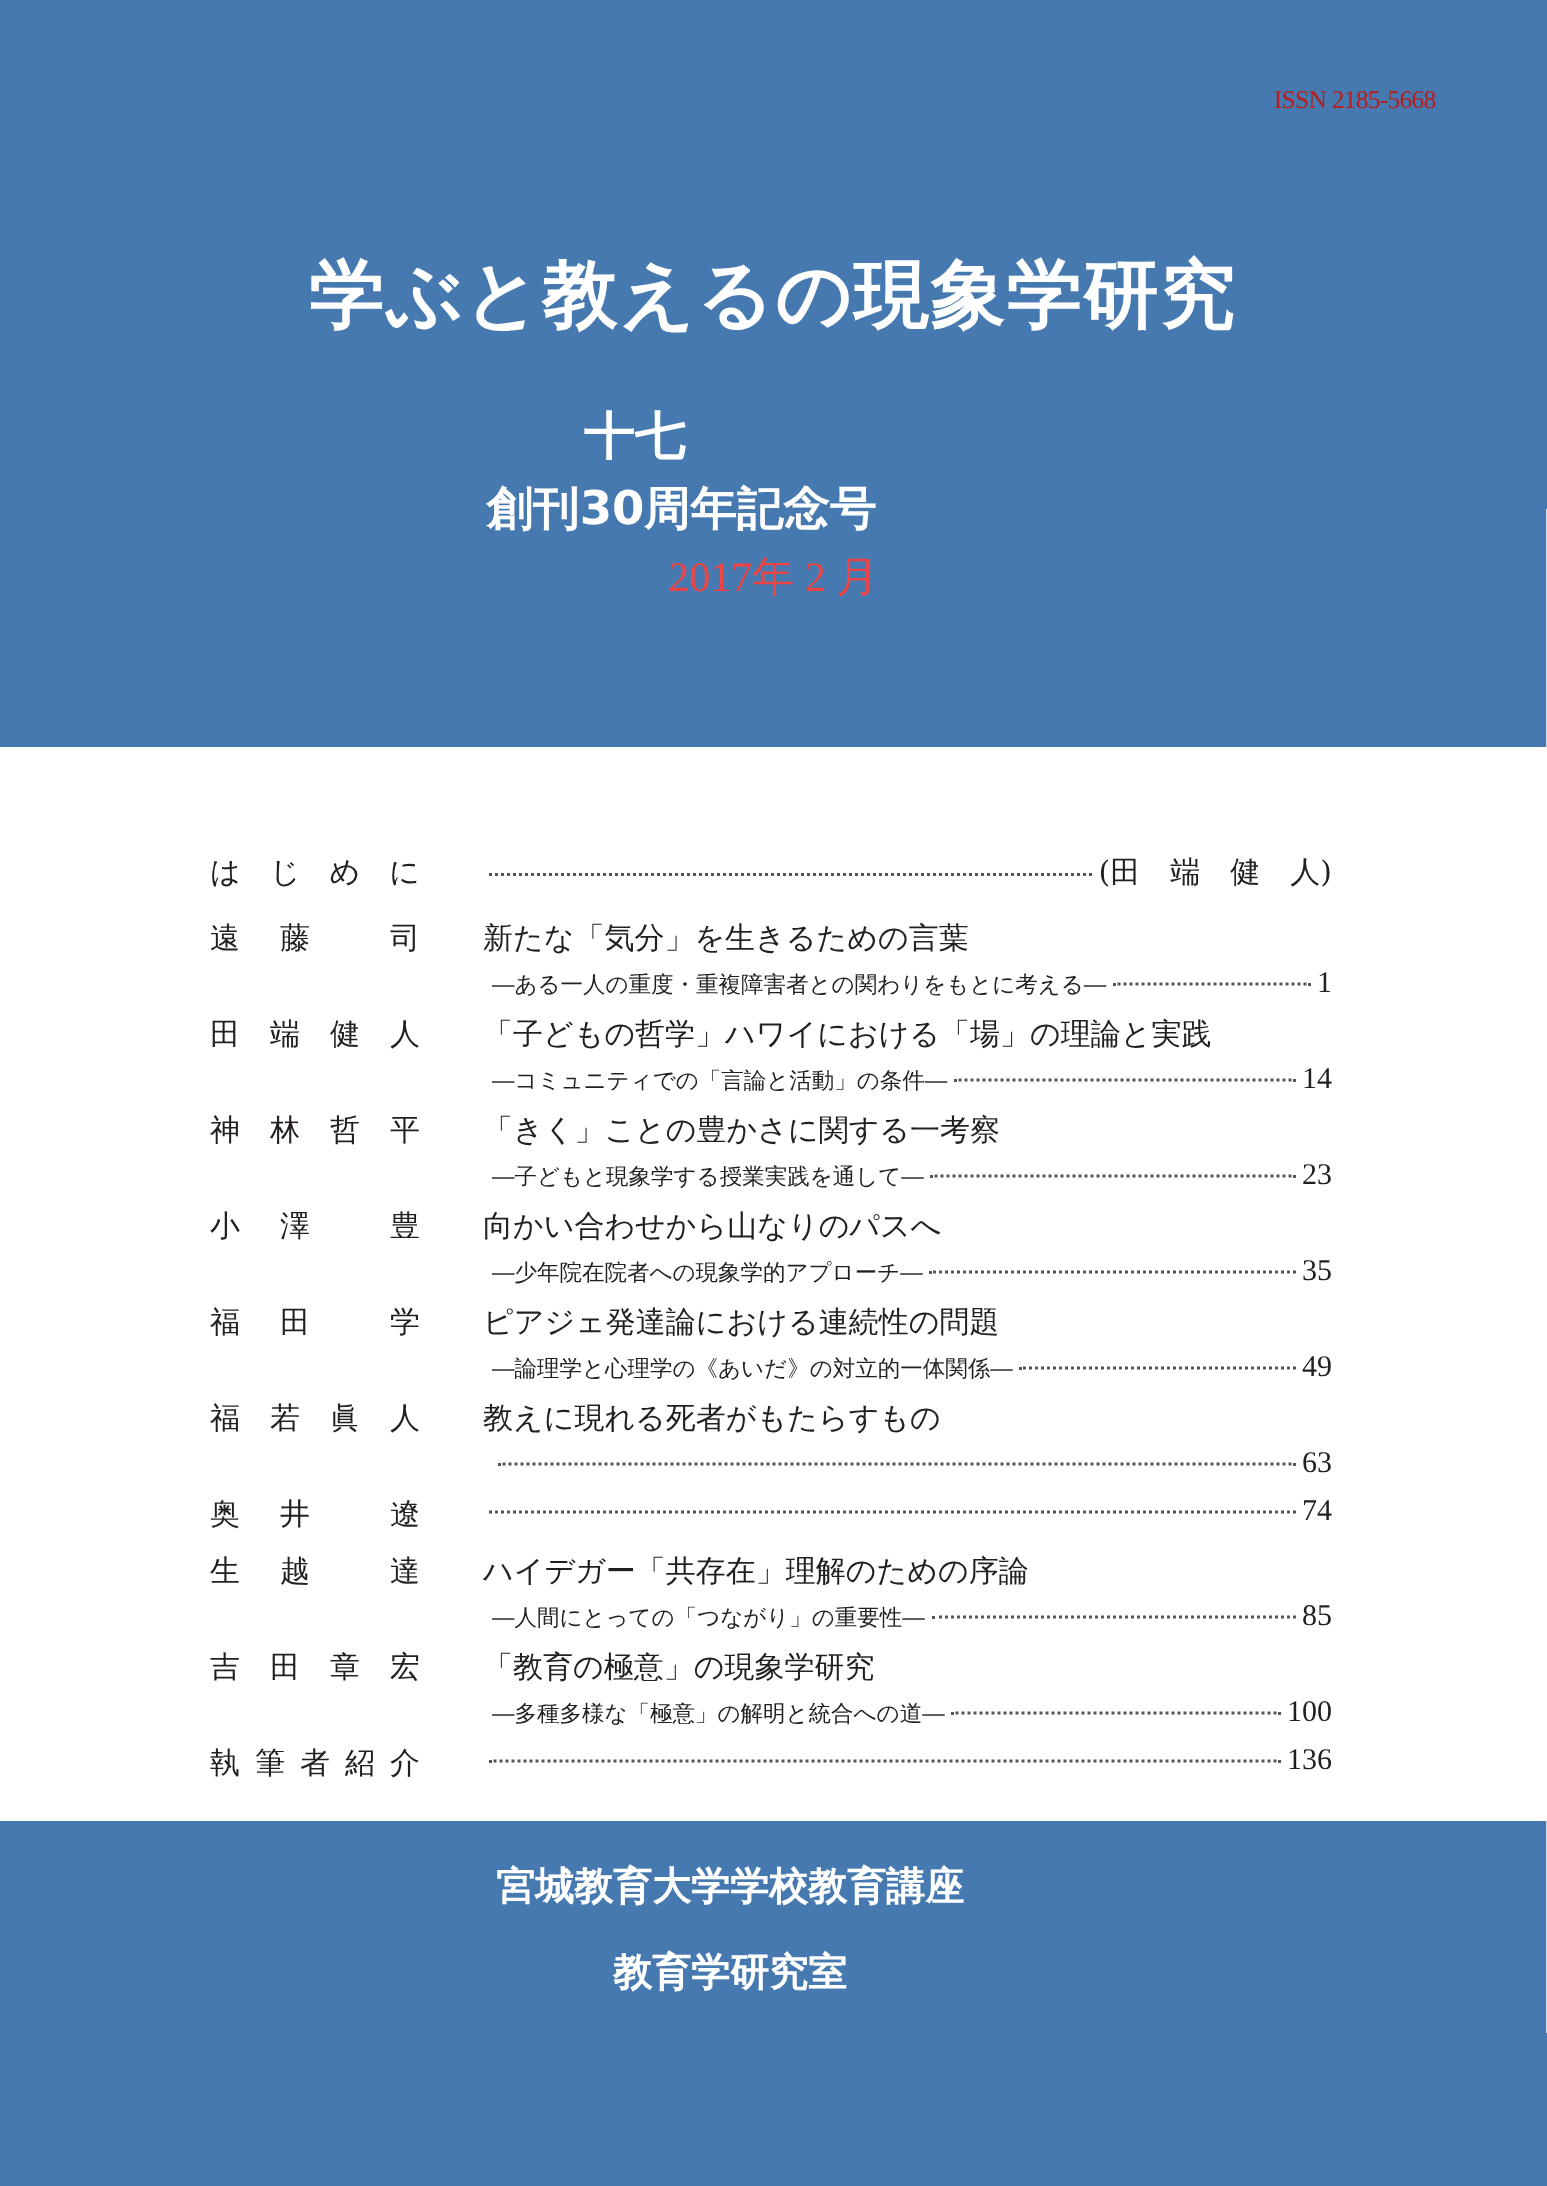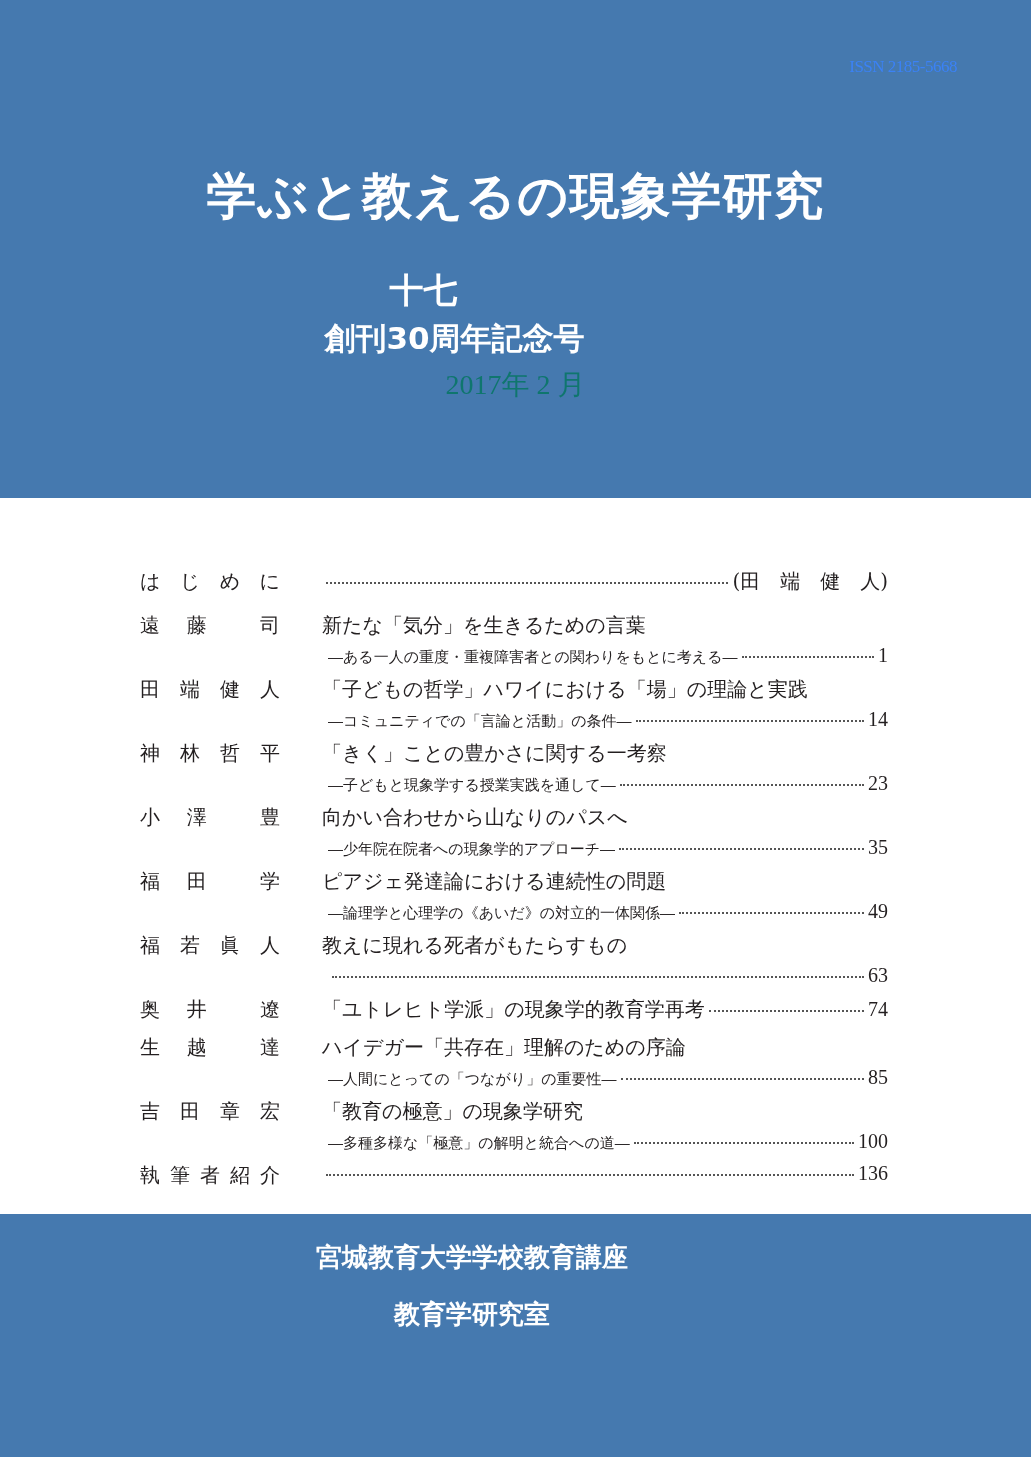--- a/index.html
+++ b/index.html
@@ -8,40 +8,40 @@
       background: #ffffff;
       font-family: "DejaVu Serif", "Liberation Serif", serif;
       color: #231f20;
     }
     .band-top {
       position: absolute; left: 0; top: 0; width: 1031px; height: 498px;
       background: #4579af;
     }
     .issn {
       position: absolute; right: 74px; top: 57px;
-      font-family: "Liberation Serif", serif; font-size: 17px; color: #3b82f6;
+      font-family: "Liberation Serif", serif; font-size: 17px; color: #b91c1c;
       letter-spacing: -0.5px;
     }
     .title {
       position: absolute; left: 0; width: 1031px; top: 163px; text-align: center;
       font-size: 50px; color: #ffffff; font-weight: bold; letter-spacing: 1px;
       font-family: "DejaVu Serif", serif;
     }
     .vol {
       position: absolute; left: 0; width: 847px; top: 268px; text-align: center;
       font-size: 34px; color: #fff; font-weight: bold;
     }
     .anniv {
       position: absolute; left: 0; width: 909px; top: 318px; text-align: center;
       font-size: 31px; color: #fff; font-weight: bold;
       font-family: "DejaVu Sans", sans-serif;
     }
     .date {
       position: absolute; left: 0; width: 1031px; top: 366px; text-align: center;
-      font-size: 28px; color: #0f766e; font-family: "Liberation Serif", serif;
+      font-size: 28px; color: #ef4444; font-family: "Liberation Serif", serif;
     }
     .toc {
       position: absolute; left: 140px; top: 568px; width: 748px;
     }
     .row { position: absolute; left: 0; width: 748px; }
     .author {
       position: absolute; left: 0; top: 0; width: 140px;
       font-size: 20px; display: flex; justify-content: space-between;
     }
     .author span { display: inline-block; }
@@ -56,21 +56,21 @@
     .dots {
       flex: 1; overflow: hidden; margin: 0 4px;
       border-bottom: 2px dotted #555; height: 0; transform: translateY(-4px);
     }
     .page { font-family: "Liberation Serif", serif; font-size: 20px; }
     .band-bottom {
       position: absolute; left: 0; top: 1214px; width: 1031px; height: 243px;
       background: #4579af;
     }
     .pub1, .pub2 {
-      position: absolute; left: 1px; width: 942px; text-align: center;
+      position: absolute; left: 16px; width: 942px; text-align: center;
       color: #fff; font-weight: bold; font-size: 26px;
     }
     .pub1 { top: 1240px; }
     .pub2 { top: 1297px; }
   </style>
 </head>
 <body>
 
 <div class="band-top"></div>
 <div class="issn">ISSN 2185-5668</div>
@@ -196,21 +196,20 @@
   </div>
 
   <div class="row" style="top:428px">
     <div class="author">
       <span>奥</span>
       <span>井</span>
       <span></span>
       <span>遼</span>
     </div>
     <div class="main-line">
-      <span>「ユトレヒト学派」の現象学的教育学再考</span>
       <span class="dots"></span>
       <span class="page">74</span>
     </div>
   </div>
 
   <div class="row" style="top:466px">
     <div class="author">
       <span>生</span>
       <span>越</span>
       <span></span>

